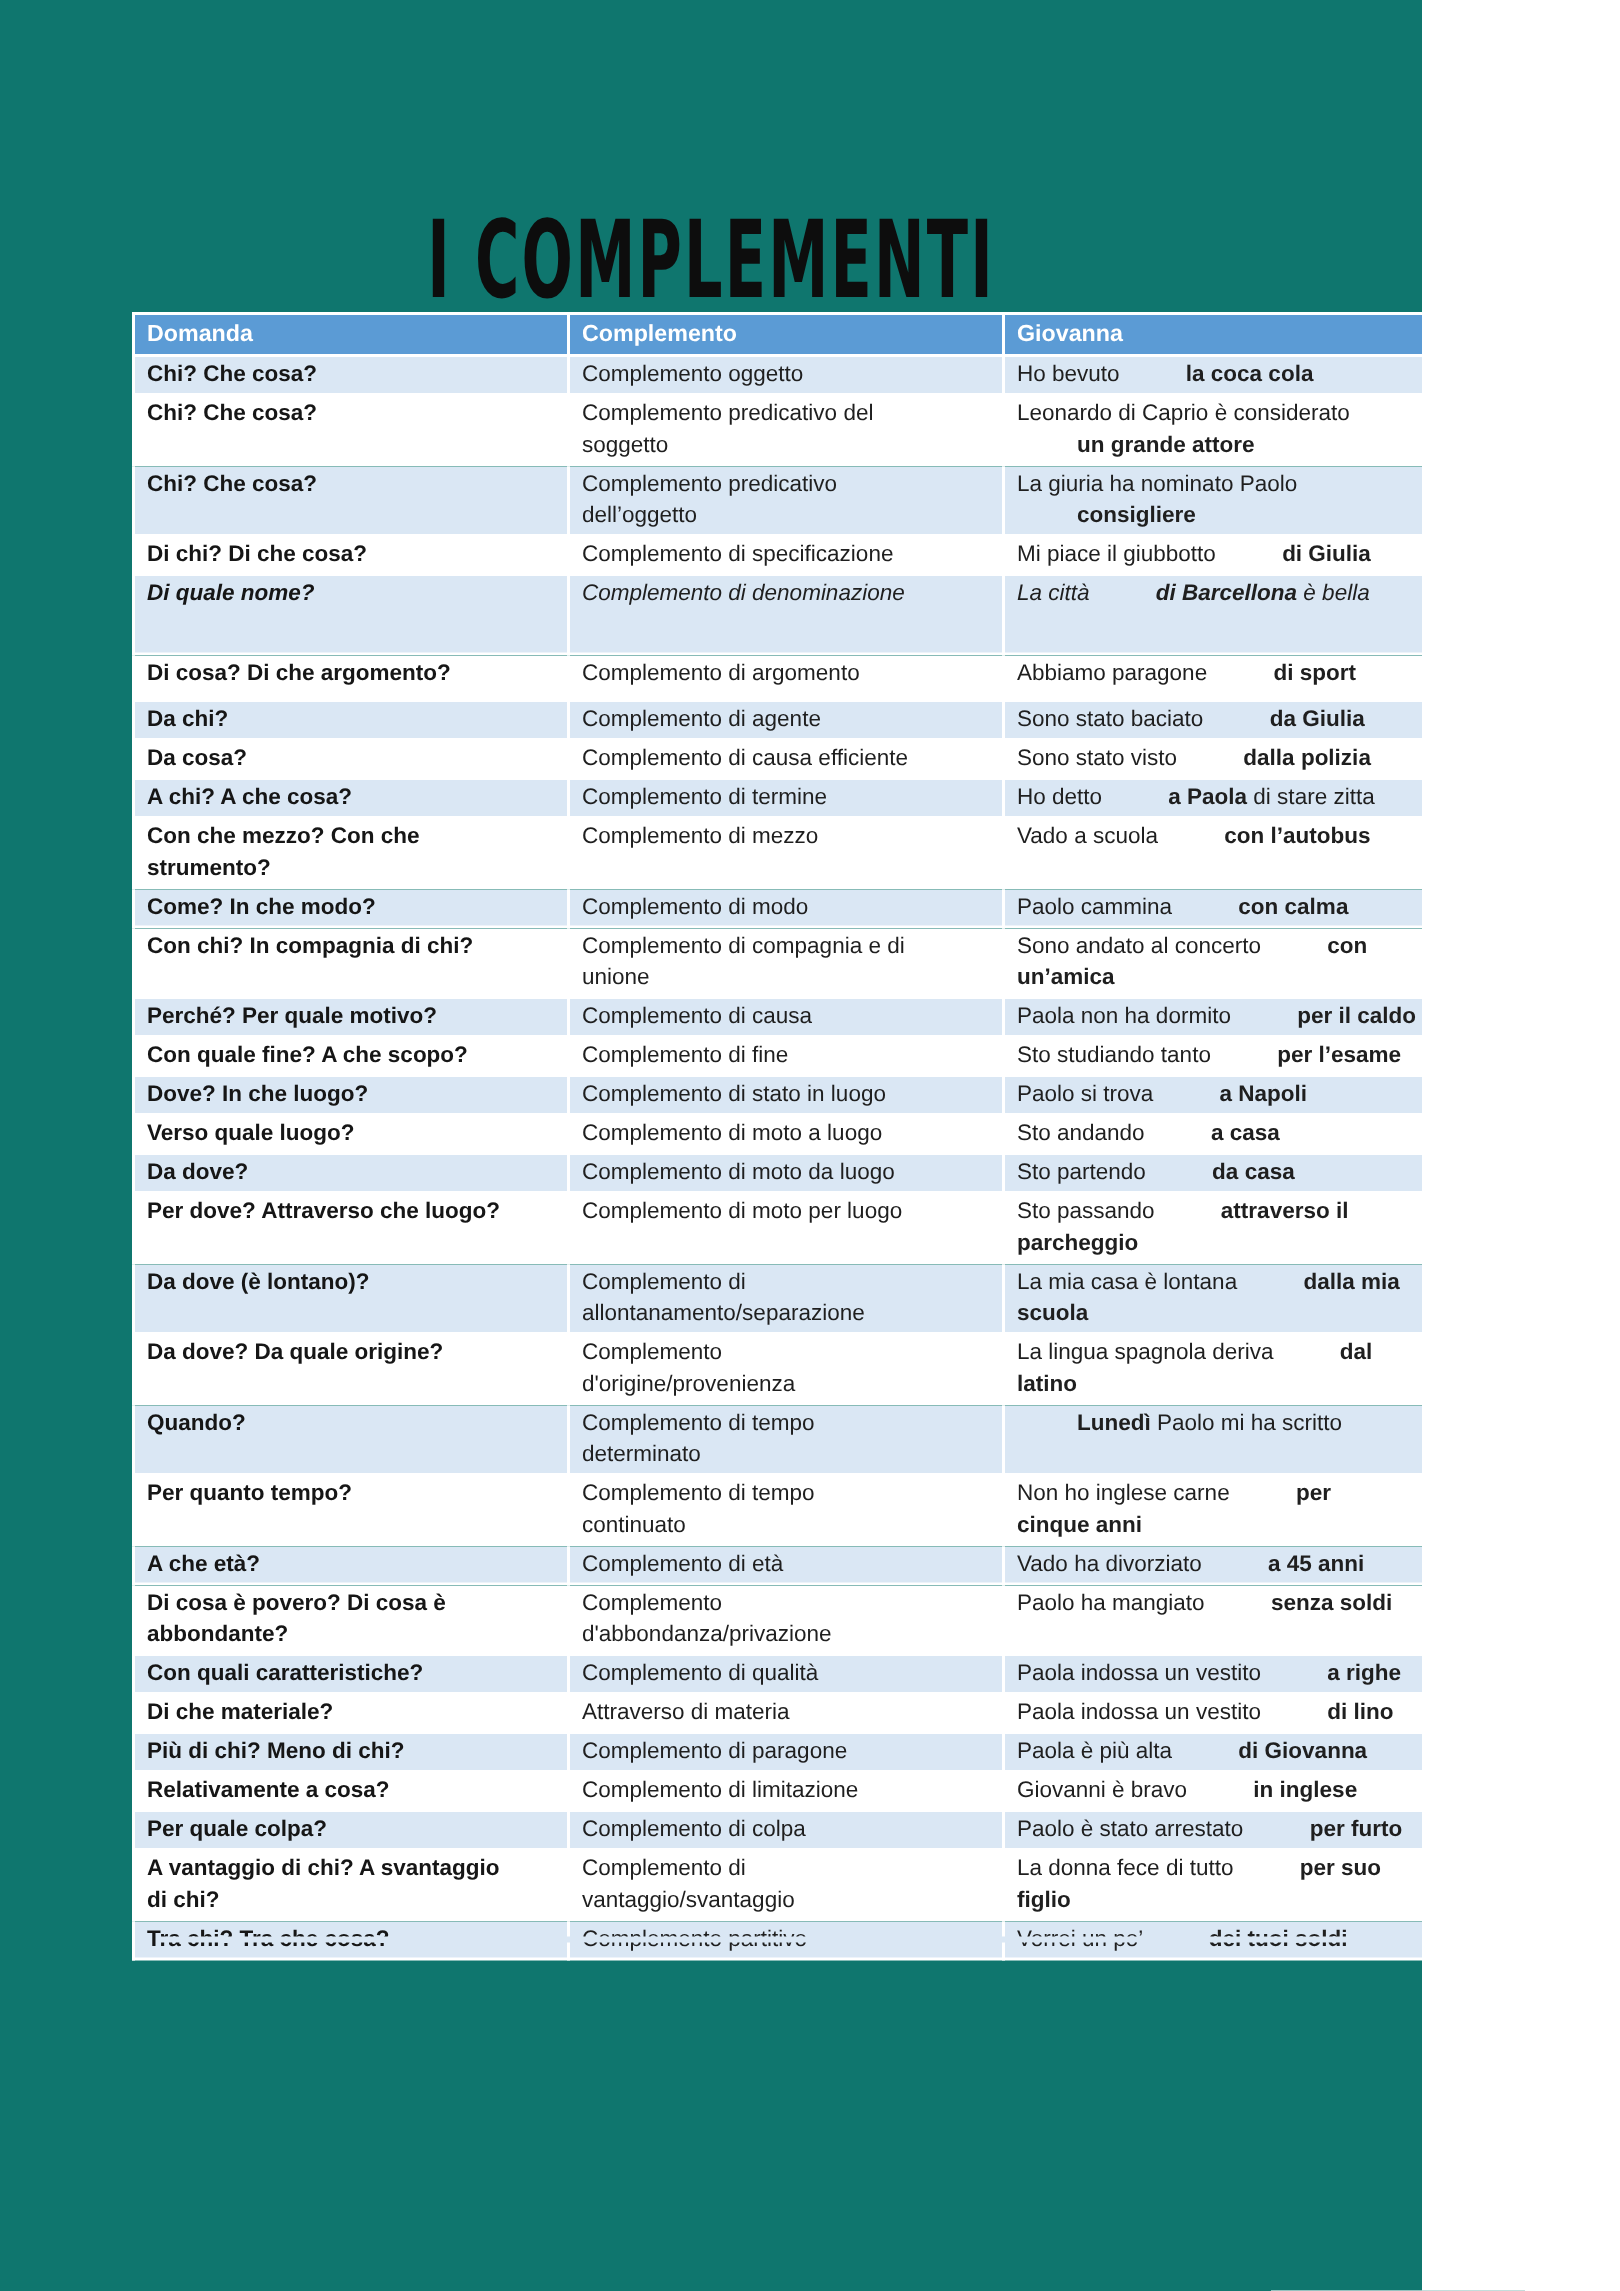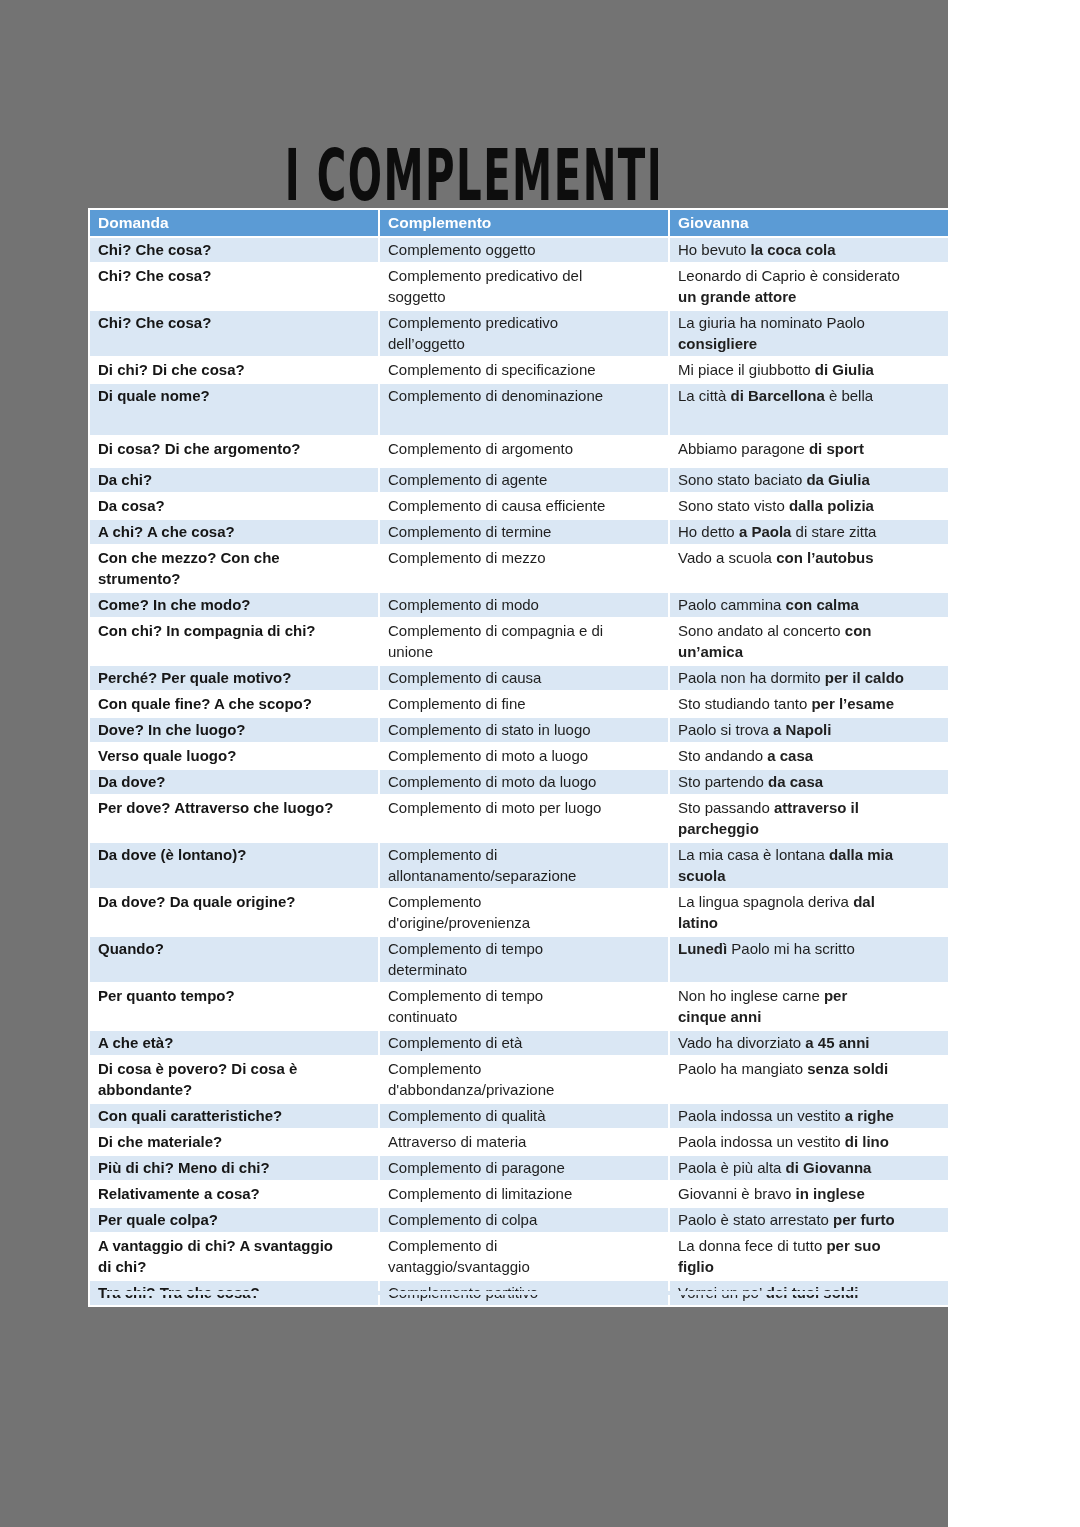--- a/index.html
+++ b/index.html
@@ -1,20 +1,20 @@
 <!DOCTYPE html>
 <html style="--header-bg: #5B9BD5; --header-text: #FFFFFF; --band-bg: #DAE7F4; --text: #1F1F1F;"><head>
 <meta charset="utf-8">
 <style>
   html,body { margin:0; padding:0; background:#ffffff; }
   .page {
     position:relative;
     width:948px;
     height:1527px;
-    background:#737373;
+    background:#0f766e;
     font-family:"Liberation Sans", sans-serif;
     color:var(--text, #1f1f1f);
     overflow:hidden;
   }
   .title {
     position:absolute;
     top:133px; left:0; right:0;
     text-align:center;
     font-family:"DejaVu Sans", sans-serif;
     font-weight:bold;
@@ -47,23 +47,23 @@
     background:var(--header-bg, #5B9BD5);
     color:var(--header-text, #ffffff);
     font-weight:bold;
     font-size:15.5px;
     padding-top:2px; padding-bottom:3px;
   }
   tbody tr:nth-child(odd)  td { background:var(--band-bg, #DAE7F4); }
   tbody tr:nth-child(even) td { background:#ffffff; }
   td.domanda { font-weight:bold; color:#161616; }
   td.complemento { padding-top:4px; }
-  td.esempio b { font-weight:bold; }
+  td.esempio b { font-weight:bold;margin-left:40px; }
   
-  tbody tr:nth-child(5) td { height:48px; }
+  tbody tr:nth-child(5) td { height:48px;font-style:italic; }
   tbody tr:nth-child(6) td { height:26px; }
   .bottom-strip {
     position:absolute;
     left:105px; top:1291px;
     width:870px; height:4px;
     background:var(--band-bg, #DAE7F4);
   }
 </style>
 </head>
 <body>

